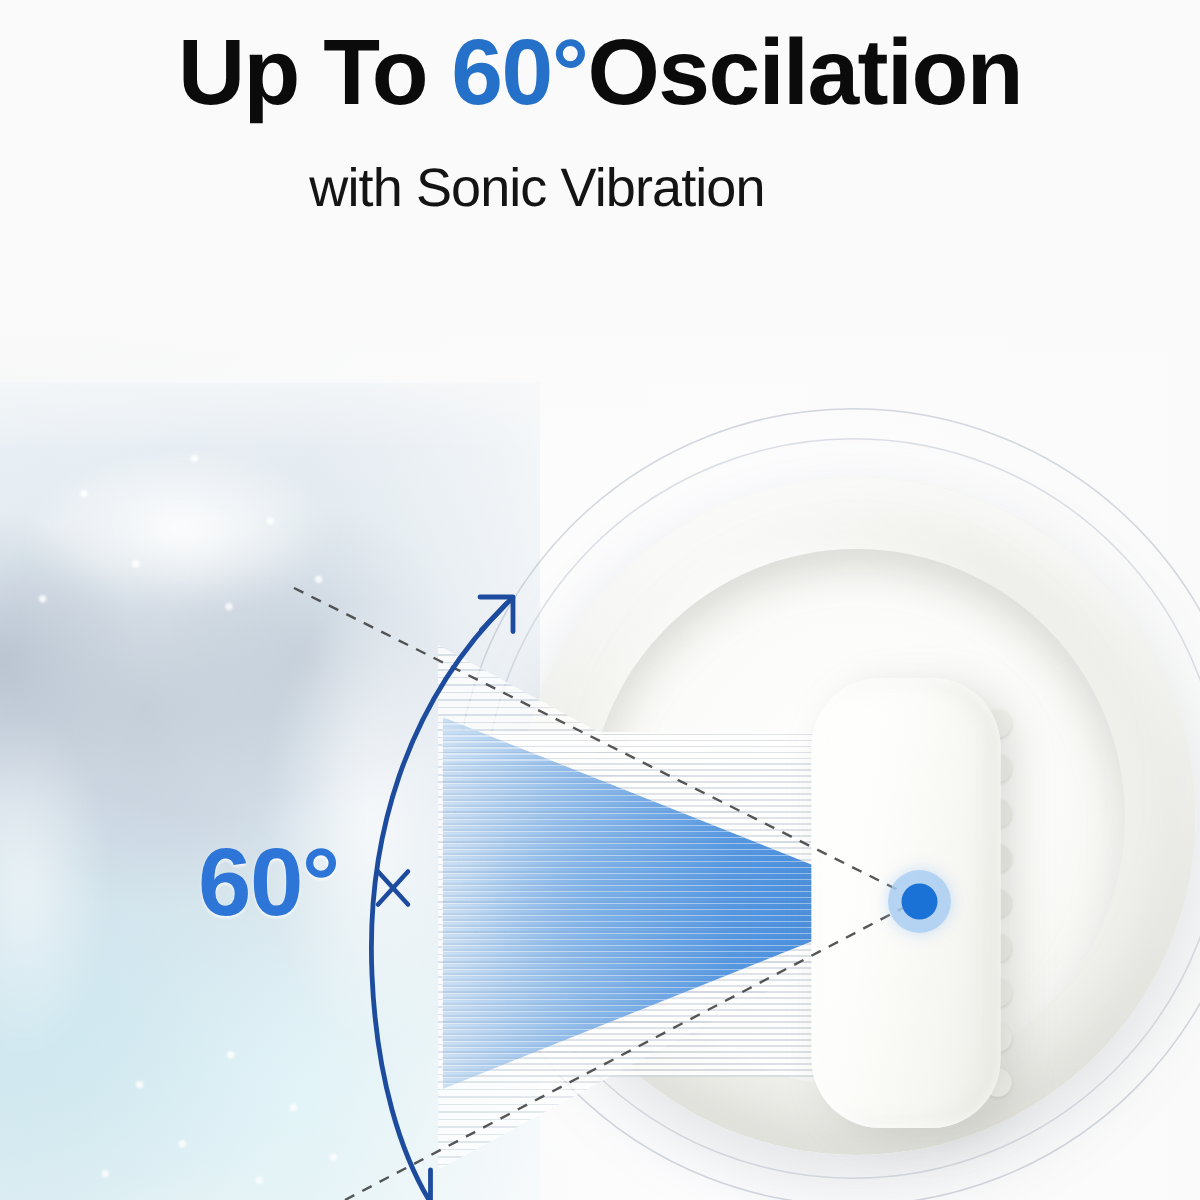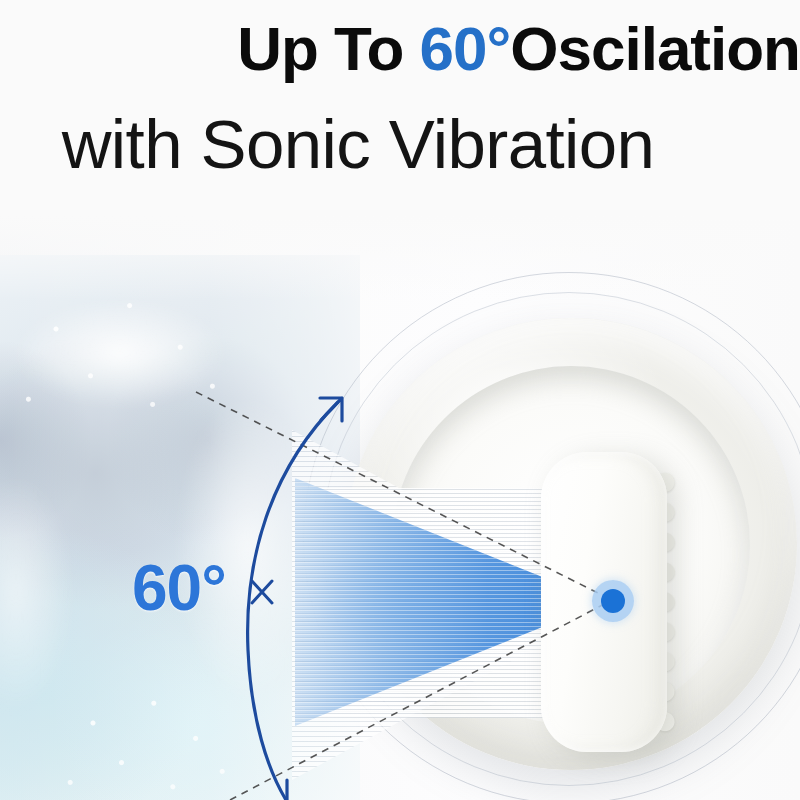--- a/index.html
+++ b/index.html
@@ -69,34 +69,34 @@
       rgba(250,250,250,1) 100%);
   }
   .veil-top{
     position:absolute;left:0;top:0;width:800px;height:300px;
     background:linear-gradient(180deg,#fafafa 0%,#fafafa 72%,rgba(250,250,250,.0) 100%);
   }
 
   
   .headline{
     position:absolute;left:0;top:16px;width:800px;
-    text-align:right;
+    text-align:center;
     font-weight:700;
     font-size:62px;
     line-height:1.06;
     letter-spacing:-1px;
     color:#0b0b0b;
     white-space:nowrap;
   }
   .headline .accent{color:#2570c8;}
   .subhead{
     position:absolute;left:0;top:104px;width:716px;
     text-align:center;
     font-weight:400;
-    font-size:69px;
+    font-size:36px;
     line-height:1.18;
     letter-spacing:-.6px;
     color:#141414;
   }
   .subhead div{display:block;}
 
   
   .ring-outline{
     position:absolute;border-radius:50%;
     border:1px solid rgba(176,184,196,.55);

